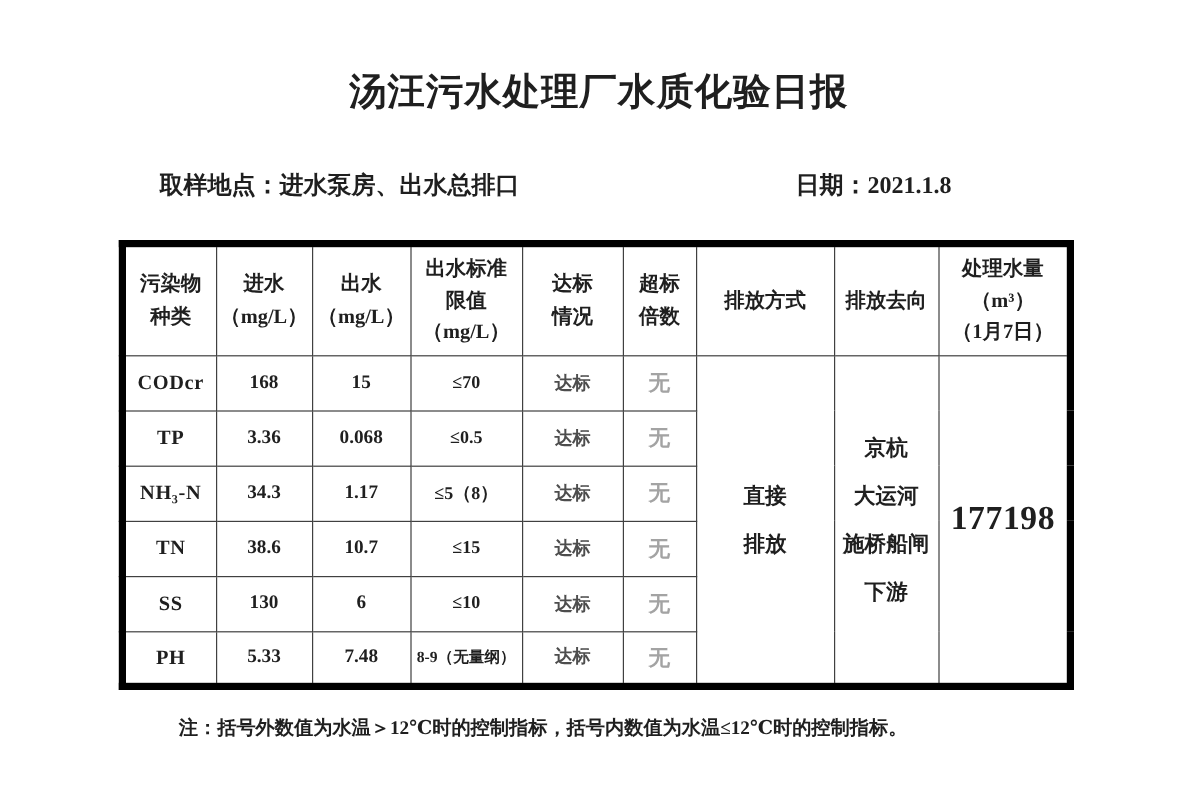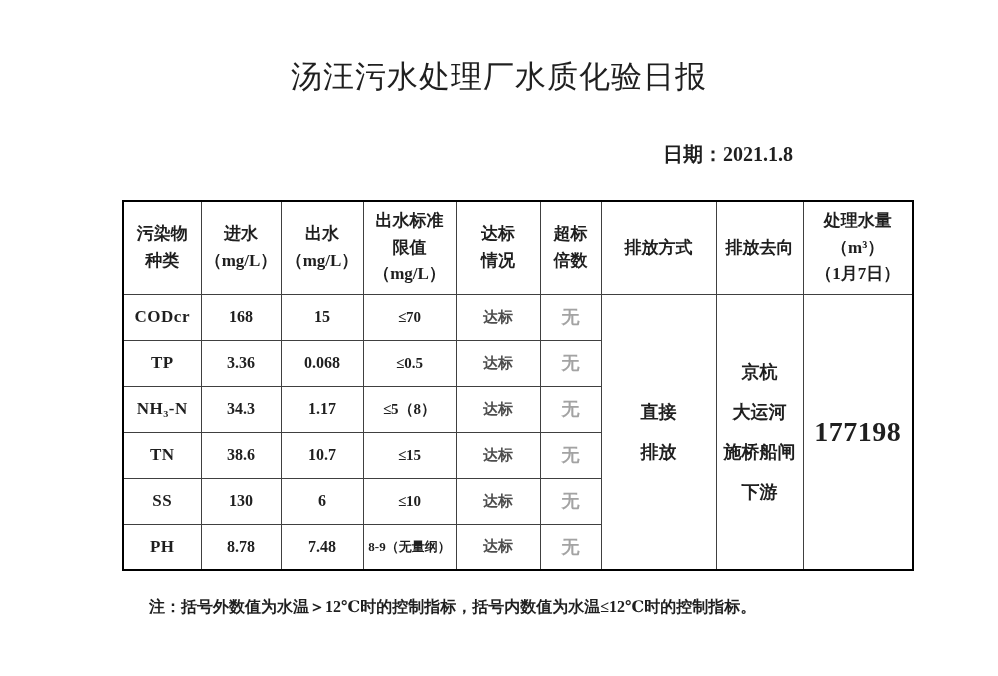--- a/index.html
+++ b/index.html
@@ -17,21 +17,21 @@
     color: #1f1f1f;
   }
   .report-title {
     position: absolute;
     top: 56px;
     left: 0;
     width: 100%;
     margin: 0;
     text-align: center;
     font-size: 31px;
-    font-weight: normal;
+    font-weight: bold;
     letter-spacing: 1px;
   }
   .meta-row {
     position: absolute;
     top: 141px;
     left: 0;
     width: 100%;
     height: 26px;
     font-size: 20px;
   }
@@ -42,25 +42,25 @@
     white-space: nowrap;
   }
   .report-date {
     position: absolute;
     left: 663px;
     top: 0;
     white-space: nowrap;
   }
   table.report-table {
     position: absolute;
-    left: 122px;
+    left: 99px;
     top: 200px;
     border-collapse: collapse;
     table-layout: fixed;
-    border: 2px solid #000000;
+    border: 6px solid #000000;
   }
   .report-table th,
   .report-table td {
     border: 1.5px solid #404040;
     text-align: center;
     vertical-align: middle;
     padding: 0;
     overflow: hidden;
   }
   .report-table thead tr { height: 93px; }
@@ -97,20 +97,21 @@
     font-size: 16px;
     white-space: nowrap;
   }
 </style>
 </head>
 <body>
 
 <h1 class="report-title">汤汪污水处理厂水质化验日报</h1>
 
 <div class="meta-row">
+  <span class="sampling-location">取样地点：进水泵房、出水总排口</span>
   <span class="report-date">日期：2021.1.8</span>
 </div>
 
 <table class="report-table">
   <colgroup>
     <col style="width:78px">
     <col style="width:80px">
     <col style="width:82px">
     <col style="width:93px">
     <col style="width:84px">
@@ -184,21 +185,21 @@
     <tr>
       <td class="cell-pollutant">SS</td>
       <td>130</td>
       <td>6</td>
       <td class="cell-limit">≤10</td>
       <td class="cell-status">达标</td>
       <td class="cell-exceed">无</td>
     </tr>
     <tr>
       <td class="cell-pollutant">PH</td>
-      <td>8.78</td>
+      <td>5.33</td>
       <td>7.48</td>
       <td class="cell-limit cell-limit-small">8-9（无量纲）</td>
       <td class="cell-status">达标</td>
       <td class="cell-exceed">无</td>
     </tr>
   </tbody>
 </table>
 
 <p class="footnote">注：括号外数值为水温＞12℃时的控制指标，括号内数值为水温≤12℃时的控制指标。</p>
 

